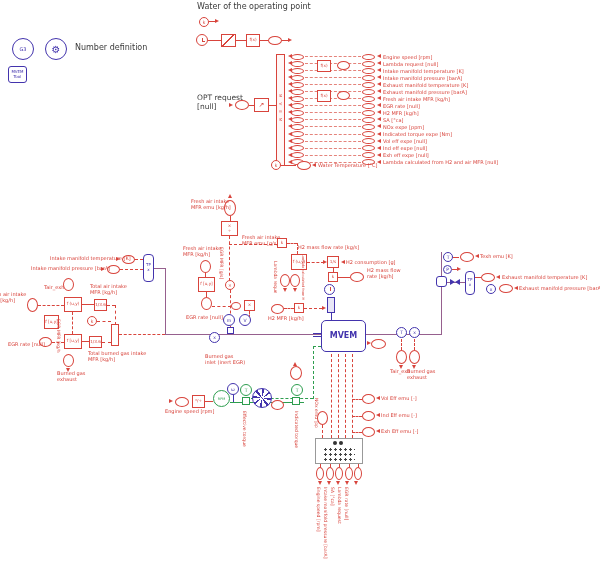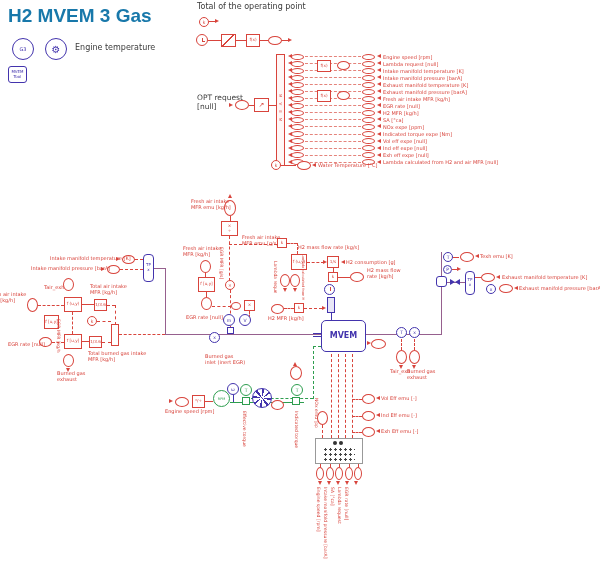--- a/index.html
+++ b/index.html
@@ -47,34 +47,33 @@
 .brow .bt{width:0;height:0;border-left:2.5px solid transparent;border-right:2.5px solid transparent;border-top:4px solid #d8443c;margin:0 1.7px}
 .blbls{position:absolute;display:flex;gap:2px;z-index:3}
 .blbls span{writing-mode:vertical-rl;font-size:4.5px;line-height:5px;color:#d8443c;white-space:nowrap}
 .hand{position:absolute;background:#d8443c}
 </style>
 </head>
 <body>
 
 <div id="canvas">
 
-  <div class="title">H2 MVEM 3 Gas</div>
   <div class="hicon" style="left:12px;top:38px;width:22px;height:22px;font-size:5px">
       <span>G3</span>
     </div>
   <div class="hicon" style="left:45px;top:38px;width:22px;height:22px;font-size:10px">
       <span>⚙</span>
     </div>
-  <div class="lbl dk" style="left:75px;top:45px;font-size:8px">Engine temperature</div>
+  <div class="lbl dk" style="left:75px;top:45px;font-size:8px">Number definition</div>
   <div class="muxv" style="left:8px;top:66px;width:19px;height:17px;border-radius:3px;flex-direction:column">
     <span>MVEM</span>
     <span>Tool</span>
   </div>
 
-  <div class="lbl dk" style="left:197px;top:4px;font-size:8px">Total of the operating point</div>
+  <div class="lbl dk" style="left:197px;top:4px;font-size:8px">Water of the operating point</div>
   <div class="circ" style="left:199px;top:17px;width:10px;height:10px">
       <span>k</span>
     </div>
   <div class="wire" style="left:209px;top:21px;width:6px;height:1px"></div>
   <div class="tri tr" style="left:215px;top:19px"></div>
   <div class="circ" style="left:196px;top:34px;width:12px;height:12px">
       <span class="hand" style="left:5px;top:3px;width:1px;height:4px"></span>
       <span class="hand" style="left:5px;top:6px;width:3px;height:1px"></span>
     </div>
   <div class="wire" style="left:208px;top:40px;width:13px;height:1px"></div>

